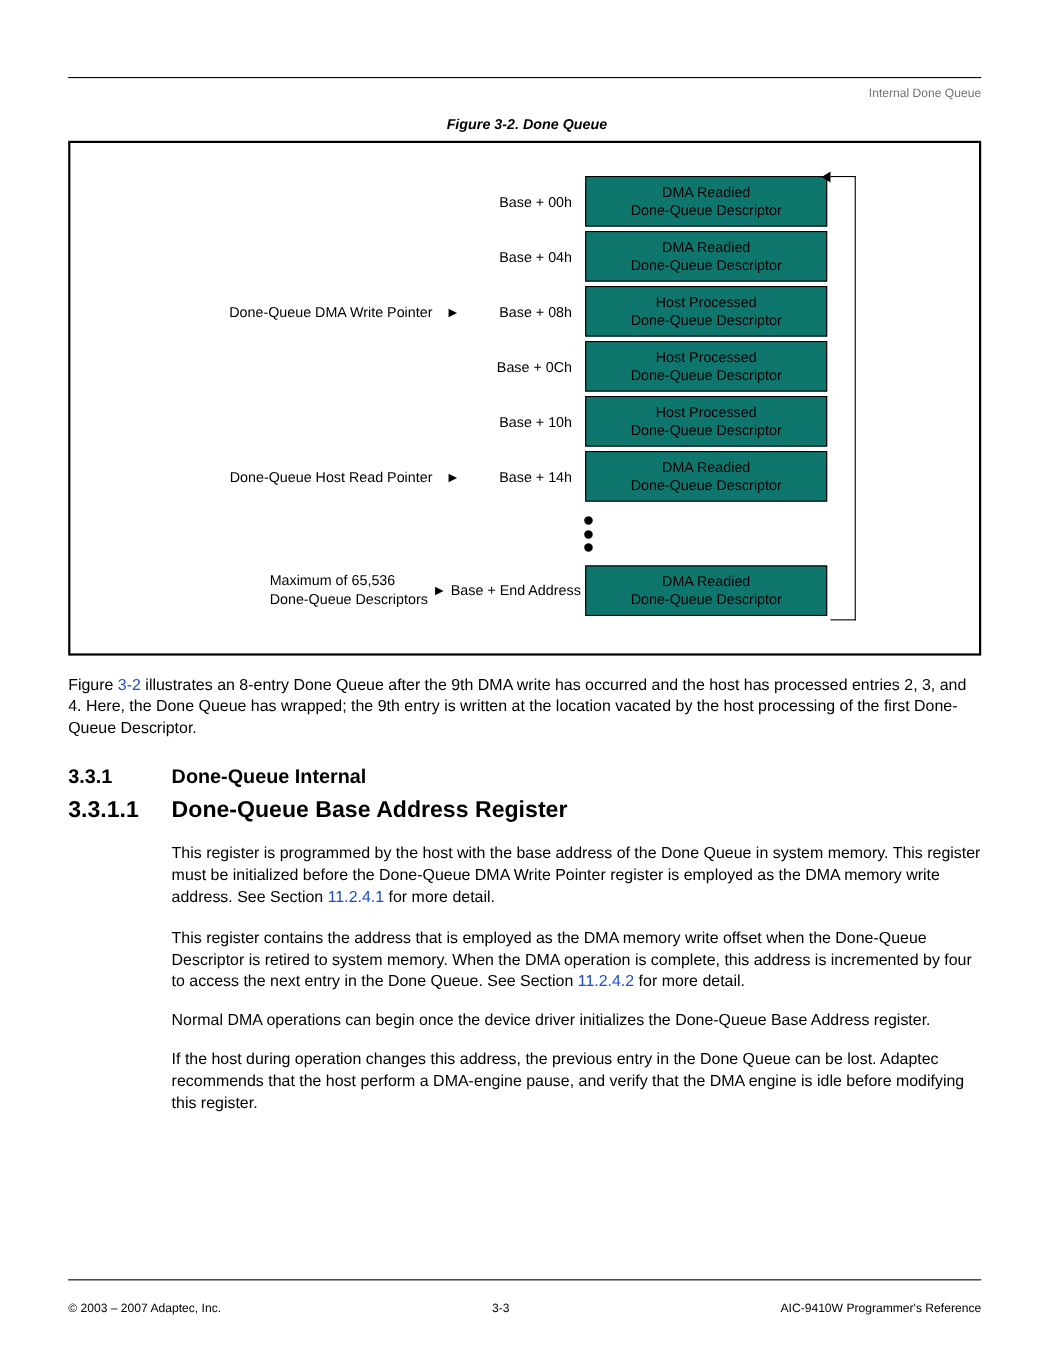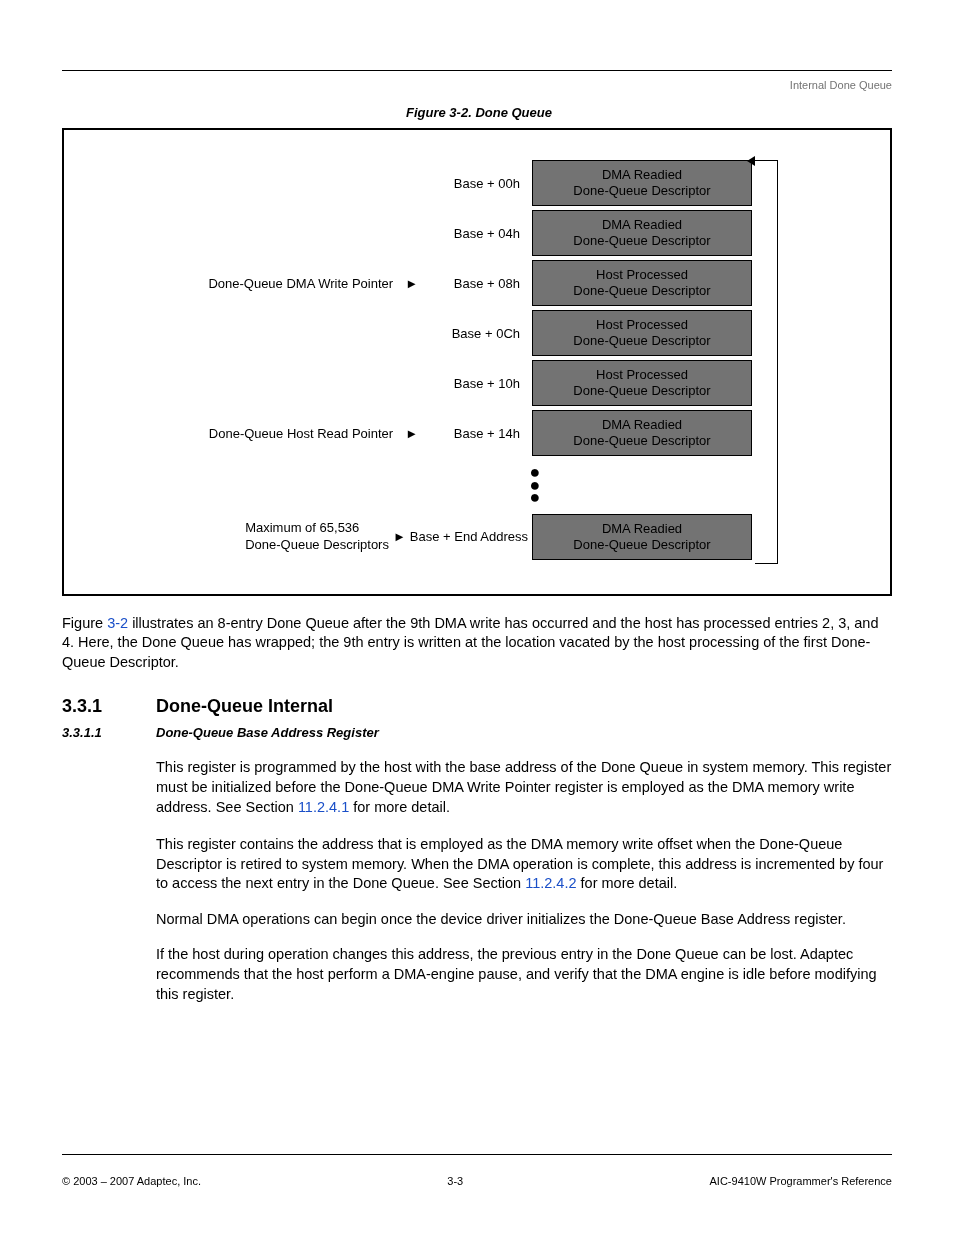--- a/index.html
+++ b/index.html
@@ -70,21 +70,21 @@
     width: 220px;
     height: 46px;
     box-sizing: border-box;
     display: flex;
     flex-direction: column;
     align-items: center;
     justify-content: center;
     font-size: 13px;
     line-height: 1.2;
     text-align: center;
-    background: #737373;
+    background: #0f766e;
   }
   .dots {
     text-align: center;
     font-size: 18px;
     line-height: 0.7;
     margin: 10px 0 10px 0;
     padding-right: 235px;
     display: flex;
     justify-content: flex-end;
   }
@@ -138,23 +138,22 @@
     margin: 24px 62px 6px 62px;
     font-size: 18px;
     font-weight: bold;
   }
   .h3 .secno {
     display: inline-block;
     width: 94px;
   }
   .h4 {
     margin: 8px 62px 6px 62px;
-    font-size: 13px;
+    font-size: 21px;
     font-weight: bold;
-    font-style: italic;
   }
   .h4 .secno {
     display: inline-block;
     width: 94px;
   }
   .footer {
     margin: 150px 62px 0 62px;
     border-top: 1px solid #000;
     display: flex;
     justify-content: space-between;

